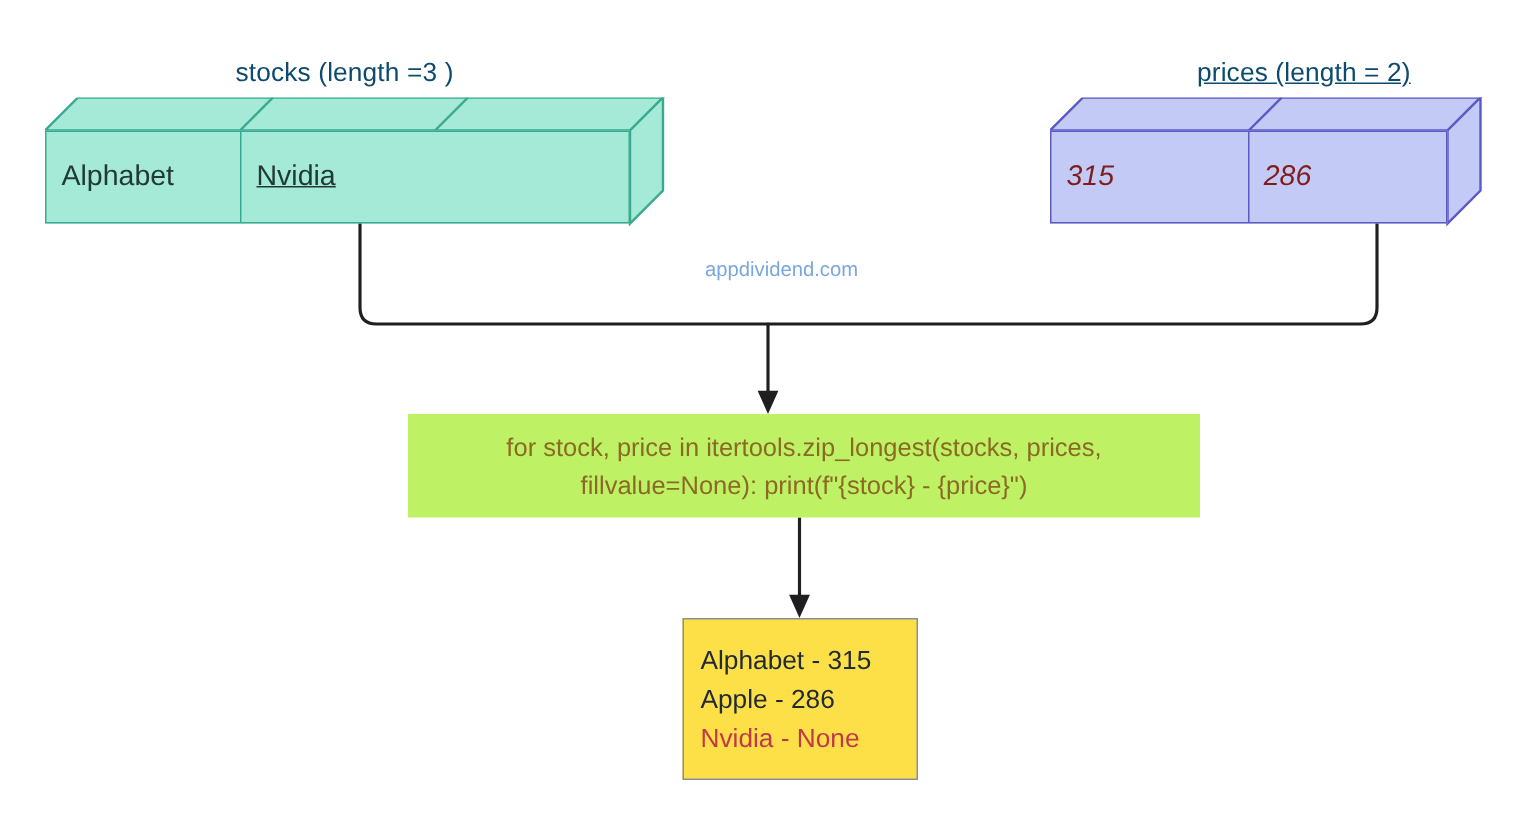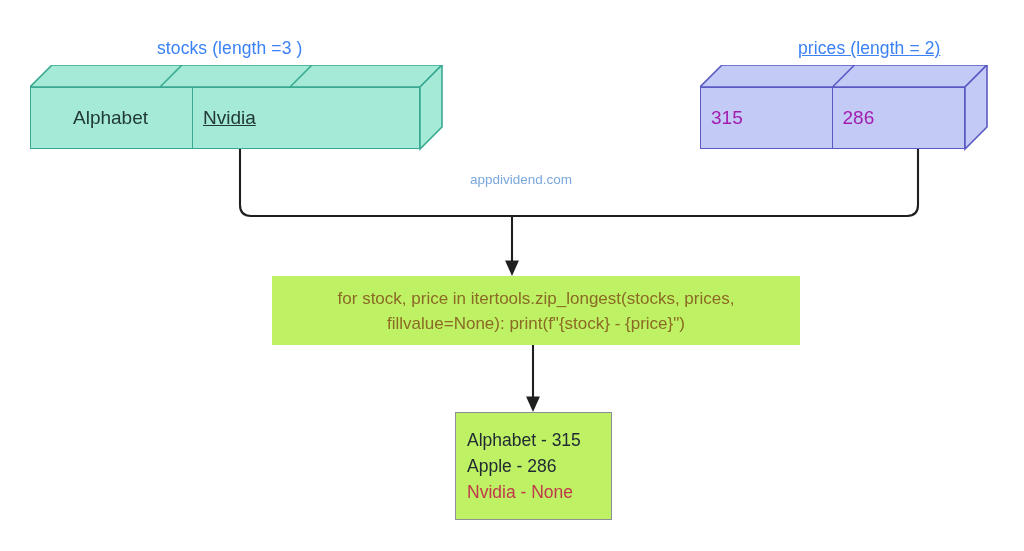--- a/index.html
+++ b/index.html
@@ -25,21 +25,21 @@
     left: 0; top: 0;
     width: 1024px;
     height: 551px;
     pointer-events: none;
   }
 
   
   .array-caption {
     position: absolute;
     font-size: 17.5px;
-    color: #3b82f6;
+    color: #0c4a6e;
     white-space: nowrap;
     letter-spacing: 0.1px;
   }
   #stocks-caption { left: 157px; top: 38px; }
   #prices-caption { left: 798px; top: 38px; text-decoration: underline; }
 
   
   .array3d {
     position: absolute;
   }
@@ -58,41 +58,41 @@
     overflow: hidden;
   }
 
   
   #stocks-box { left: 30px; top: 65px; width: 450px; height: 90px; }
   #stocks-front {
     left: 0px; top: 22px;
     width: 390px; height: 62px;
     border: 1.6px solid #3aa991;
     background: #a4ead6;
-    padding-left: 32px;
   }
   #stocks-front .cell {
     width: 130px;
     border-right: 1.6px solid #3aa991;
     color: #223a36;
   }
   #stocks-front .cell:last-child { border-right: none; text-decoration: underline; }
 
   
   #prices-box { left: 700px; top: 65px; width: 300px; height: 90px; }
   #prices-front {
     left: 0px; top: 22px;
     width: 265px; height: 62px;
     border: 1.6px solid #5a5ac4;
     background: #c3caf6;
   }
   #prices-front .cell {
     width: 132.5px;
     border-right: 1.6px solid #5a5ac4;
-    color: #a21caf;
+    color: #7f1d1d;
+    font-style: italic;
   }
   #prices-front .cell:last-child { border-right: none; }
 
   
   #watermark {
     position: absolute;
     left: 470px;
     top: 172px;
     font-size: 13.5px;
     color: #7aa7dd;
@@ -122,21 +122,21 @@
     text-align: center;
   }
 
   
   #output-box {
     position: absolute;
     left: 455px;
     top: 412px;
     width: 157px;
     height: 108px;
-    background: #bef264;
+    background: #fde047;
     border: 1.4px solid #8a8f99;
     box-sizing: border-box;
     display: flex;
     flex-direction: column;
     justify-content: center;
     padding-left: 11px;
   }
   #output-box .out-line {
     font-size: 17.5px;
     line-height: 26px;

